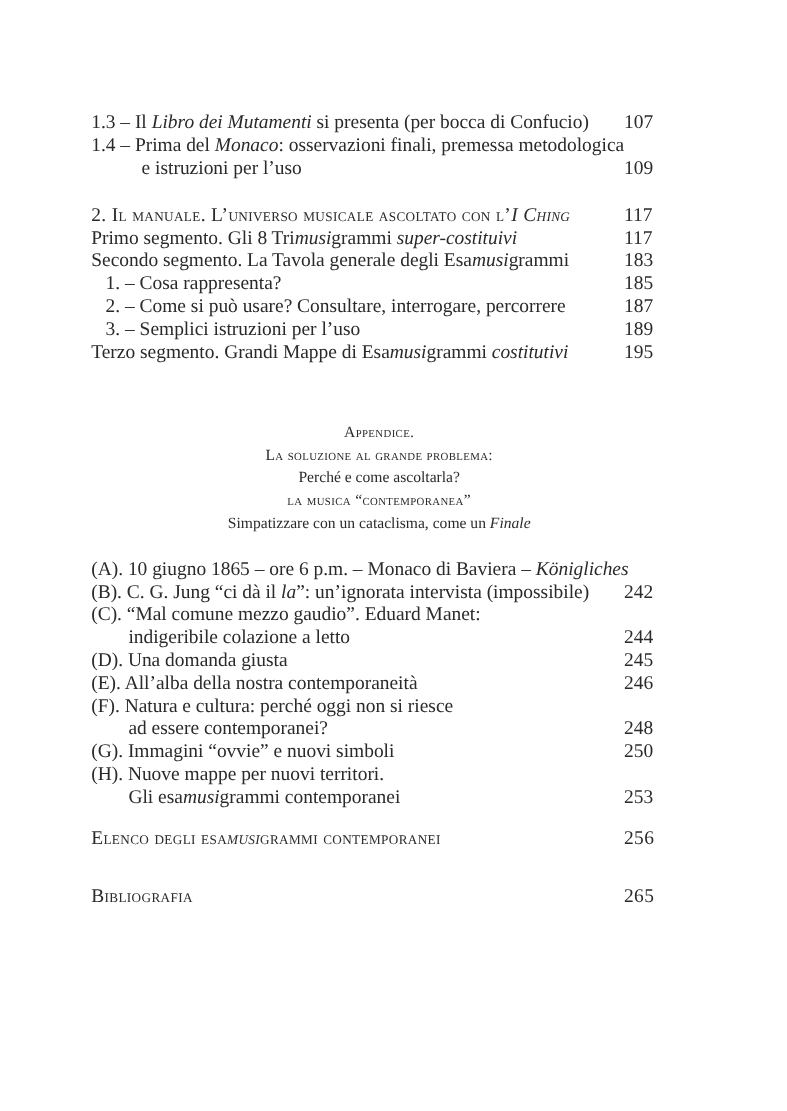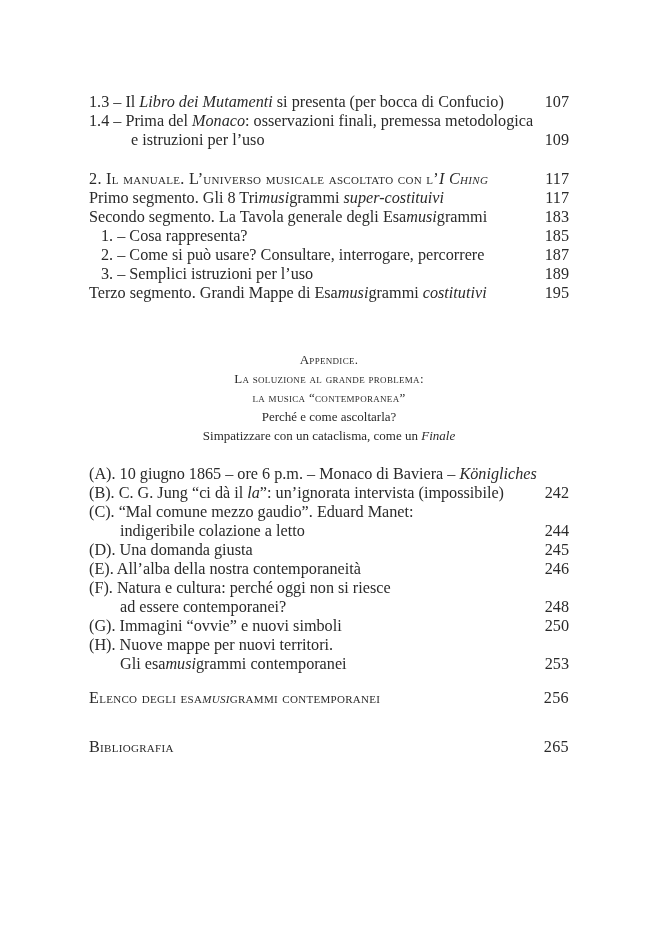--- a/index.html
+++ b/index.html
@@ -1,22 +1,22 @@
 <!DOCTYPE html>
 <html><head>
 <meta charset="utf-8">
 <style>
   html, body { margin: 0; padding: 0; background: #ffffff; }
   body { width: 656px; height: 926px; position: relative; overflow: hidden;
          font-family: "Liberation Serif", "DejaVu Serif", serif; color: #2a2a2a; }
-  .page { position: absolute; left: 89px; top: 93px; width: 480px; }
+  .page { position: absolute; left: 76px; top: 93px; width: 480px; }
   .row { display: flex; justify-content: space-between; align-items: baseline;
          font-size: 16.2px; line-height: 19px; white-space: nowrap; }
   .row .t { flex: 1; }
-  .row .p { width: 36px; text-align: right; }
+  .row .p { width: 36px; text-align: left; }
   .cont { padding-left: 42px; }
   .ind1 { padding-left: 12px; }
   .ind2 { padding-left: 31px; }
   .sc { font-variant: small-caps; letter-spacing: 0.3px; }
   .gap-l { height: 47px; }
   .gap-m { height: 20px; }
   .gap-e { height: 15px; }
   .center { text-align: center; font-size: 13px; line-height: 19px; }
   i { font-style: italic; }
 </style>
@@ -66,22 +66,22 @@
   </div>
   <div class="row">
     <span class="t"><span>Terzo segmento. Grandi Mappe di Esa</span><i>musi</i><span>grammi </span><i>costitutivi</i></span>
     <span class="p">195</span>
   </div>
 
   <div class="gap-l"></div>
 
   <div class="center sc">Appendice.</div>
   <div class="center sc">La soluzione al grande problema:</div>
+  <div class="center">Perché e come ascoltarla?</div>
   <div class="center sc">la musica “contemporanea”</div>
-  <div class="center">Perché e come ascoltarla?</div>
   <div class="center"><span>Simpatizzare con un cataclisma, come un </span><i>Finale</i></div>
 
   <div class="gap-m"></div>
 
   <div class="row">
     <span class="t"><span>(A). 10 giugno 1865 – ore 6 p.m. – Monaco di Baviera – </span><i>Königliches</i></span>
     <span class="p"></span>
   </div>
   <div class="row">
     <span class="t"><span>(B). C. G. Jung “ci dà il </span><i>la</i><span>”: un’ignorata intervista (impossibile)</span></span>

